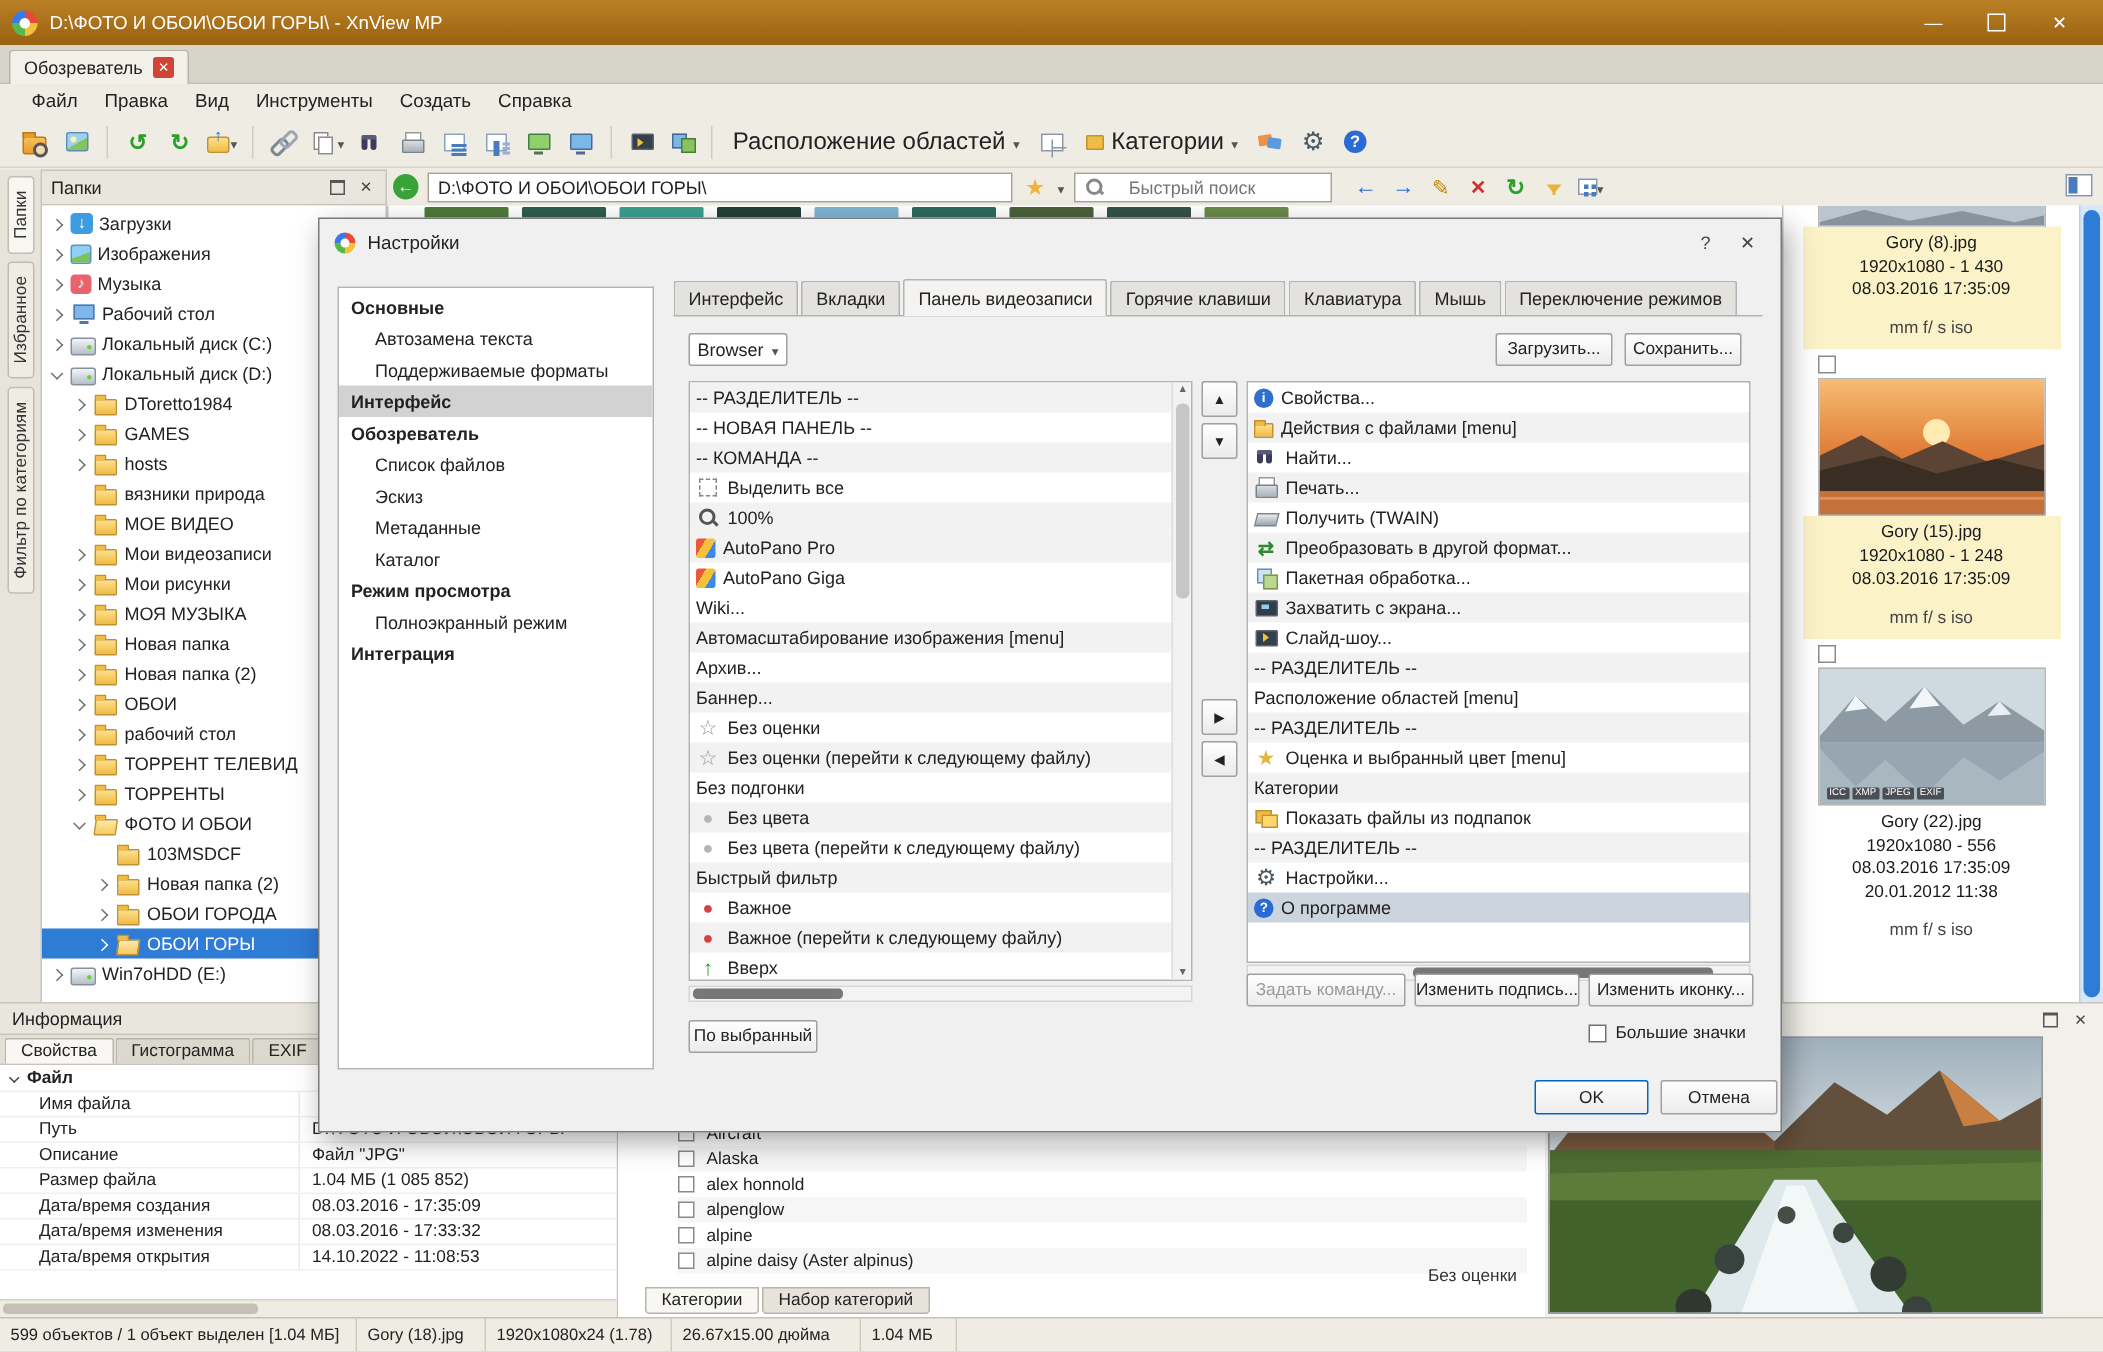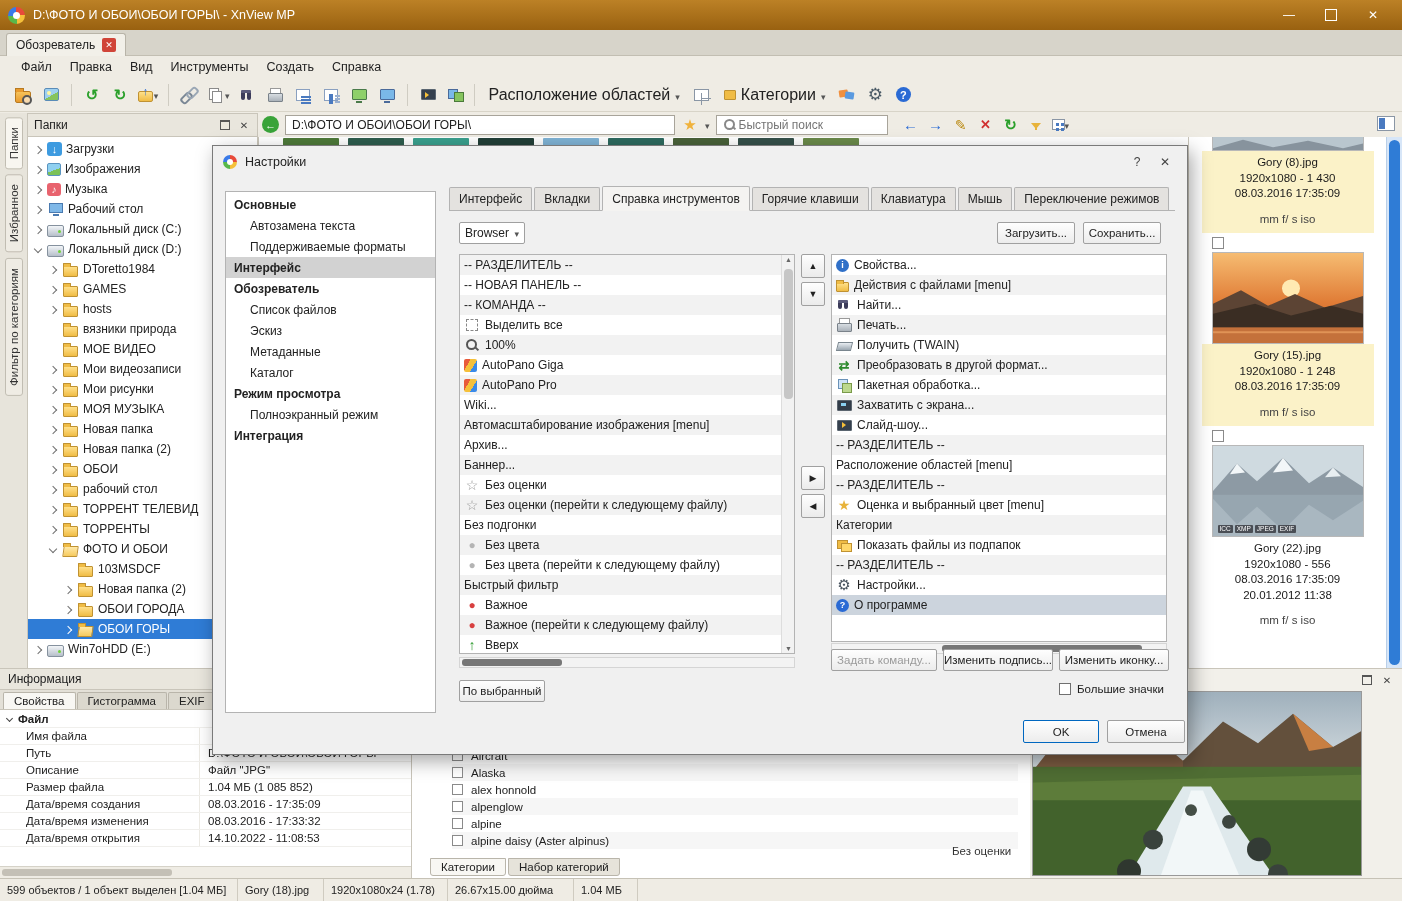--- a/index.html
+++ b/index.html
@@ -91,21 +91,21 @@
 .aic-edit::before{content:"✎";color:#b8860b;font-size:14px}
 .aic-delete::before{content:"✕";color:#d03030;font-weight:bold;font-size:13px}
 .aic-refresh::before{content:"↻";color:#2ba02b;font-weight:bold;font-size:15px}
 .aic-filter::before{content:"";border-left:5px solid transparent;border-right:5px solid transparent;border-top:6px solid #e8b33a;display:block;margin-top:2px}
 .aic-filter::after{content:"";position:absolute;left:8px;top:9px;width:2px;height:5px;background:#e8b33a}
 .aic-view-grid{background:#fff;border:1px solid #8a96a5;width:13px;height:11px}
 .aic-view-grid::before{content:"";position:absolute;left:3px;top:3px;width:3px;height:3px;background:#4a7ac0;box-shadow:5px 0 0 #4a7ac0,0 5px 0 #4a7ac0,5px 5px 0 #4a7ac0}
 .aic-search::before{content:"";position:absolute;left:3px;top:3px;width:7px;height:7px;border:2px solid #888;border-radius:50%}
 .aic-search::after{content:"";position:absolute;left:11px;top:11px;width:4px;height:2px;background:#888;transform:rotate(45deg)}
 .pathbox{height:20px;border:1px solid #a8a49a;font-size:12px;padding:0 6px;width:390px;font-family:inherit;background:#fff;color:#222}
-.searchbox{display:flex;align-items:center;background:#fff;border:1px solid #a8a49a;height:20px;width:172px;padding:0 4px;gap:0}
+.searchbox{display:flex;align-items:center;background:#fff;border:1px solid #a8a49a;height:20px;width:172px;padding:0 4px;gap:14px}
 .searchbox input{border:none;outline:none;font-size:12px;width:100%;font-family:inherit;color:#555;background:transparent}
 .corner-icon{position:absolute;top:116px;right:7px;width:18px;height:15px;background:#fff;border:1px solid #8a96a5}
 .corner-icon::before{content:"";position:absolute;left:1px;top:1px;width:6px;height:11px;background:#4a7ac0}
 
 
 .vstrip{position:absolute;left:0;top:113px;bottom:23px;width:28px;background:#e7e4db;border-right:1px solid #c9c5ba;display:flex;flex-direction:column;align-items:center;padding-top:4px;gap:5px}
 .vtab{writing-mode:vertical-rl;transform:rotate(180deg);font-size:11.5px;color:#333;padding:9px 2px;border:1px solid #c1bdb2;background:#efece4;border-radius:3px}
 .vtab.active{background:#f8f6f0}
 
 
@@ -804,21 +804,21 @@
         <div class="dnav-item indent">Эскиз</div>
         <div class="dnav-item indent">Метаданные</div>
         <div class="dnav-item indent">Каталог</div>
         <div class="dnav-item bold">Режим просмотра</div>
         <div class="dnav-item indent">Полноэкранный режим</div>
         <div class="dnav-item bold">Интеграция</div>
       </div>
     <div class="dtabs" id="dtabs">
         <div class="dtab">Интерфейс</div>
         <div class="dtab">Вкладки</div>
-        <div class="dtab active">Справка инструментов</div>
+        <div class="dtab active">Панель видеозаписи</div>
         <div class="dtab">Горячие клавиши</div>
         <div class="dtab">Клавиатура</div>
         <div class="dtab">Мышь</div>
         <div class="dtab">Переключение режимов</div>
       </div>
 
     <div class="dselect">
       <span>Browser</span>
       <span class="caret"></span>
     </div>
@@ -837,27 +837,27 @@
             <span class="clabel">-- КОМАНДА --</span>
           </div>
           <div class="crow">
             <span class="ic ic-select-all"></span>
             <span class="clabel">Выделить все</span>
           </div>
           <div class="crow alt">
             <span class="ic ic-zoom-100"></span>
             <span class="clabel">100%</span>
           </div>
+          <div class="crow alt">
+            <span class="ic ic-autopano"></span>
+            <span class="clabel">AutoPano Pro</span>
+          </div>
           <div class="crow">
             <span class="ic ic-autopano"></span>
             <span class="clabel">AutoPano Giga</span>
-          </div>
-          <div class="crow alt">
-            <span class="ic ic-autopano"></span>
-            <span class="clabel">AutoPano Pro</span>
           </div>
           <div class="crow">
             <span class="clabel">Wiki...</span>
           </div>
           <div class="crow alt">
             <span class="clabel">Автомасштабирование изображения [menu]</span>
           </div>
           <div class="crow">
             <span class="clabel">Архив...</span>
           </div>

